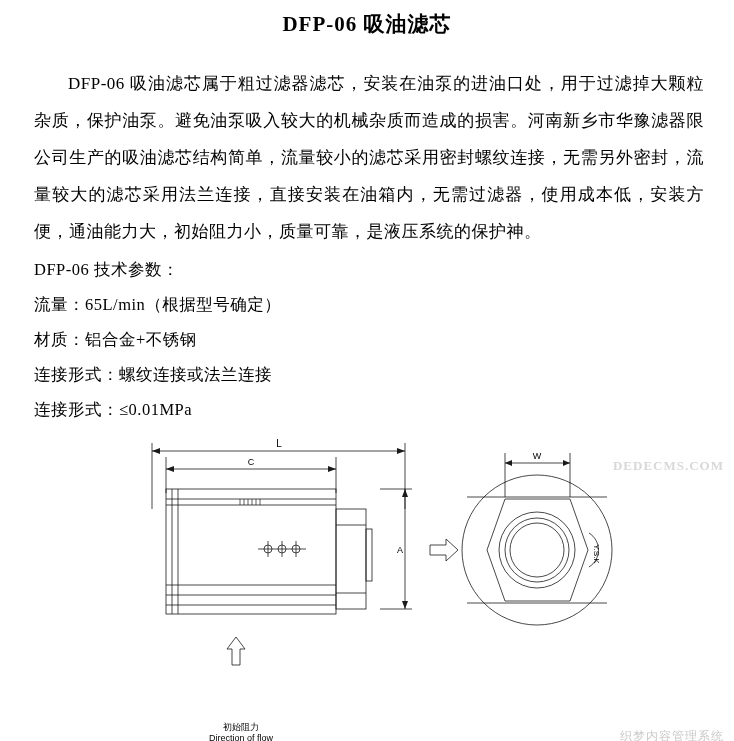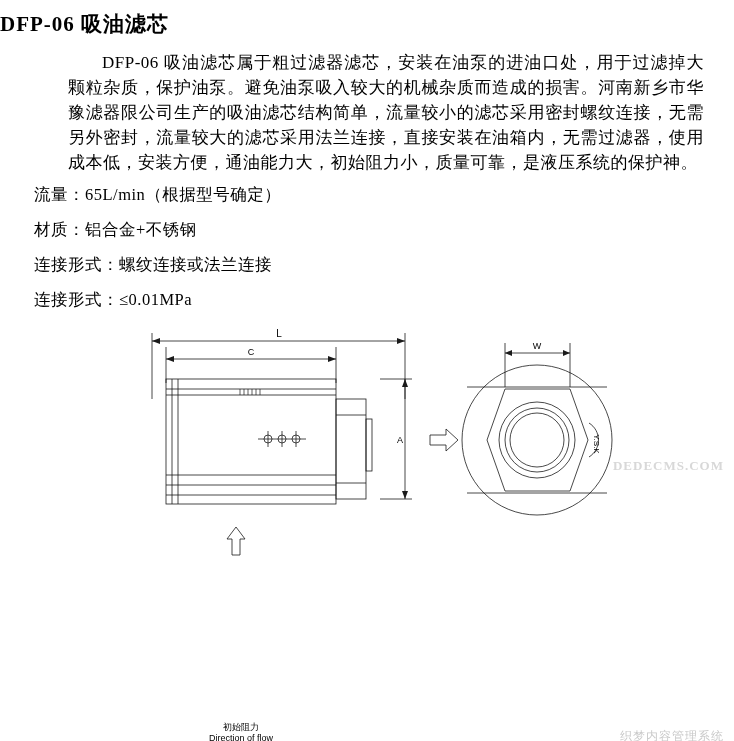--- a/index.html
+++ b/index.html
@@ -14,35 +14,34 @@
     font-family: "Liberation Serif", "DejaVu Serif", serif;
     color: #000000;
     overflow: hidden;
   }
   .page {
     position: relative;
     width: 734px;
     height: 741px;
   }
   .title {
-    text-align: left;
+    text-align: center;
     font-size: 21px;
     font-weight: bold;
     letter-spacing: 1px;
-    margin: 10px 0 12px 0;
+    margin: 10px 0 27px 0;
     font-family: "Liberation Serif", "DejaVu Serif", serif;
   }
   .body-text {
     font-size: 17px;
-    line-height: 25px;
+    line-height: 37px;
     text-align: justify;
     padding: 0 30px 0 34px;
     text-indent: 2em;
     letter-spacing: 0.5px;
-    margin-left: 34px;
   }
   .param-line {
     font-size: 16.5px;
     line-height: 35px;
     padding-left: 34px;
     letter-spacing: 0.5px;
   }
   .spec-block {
     margin-top: 2px;
   }
@@ -85,20 +84,21 @@
 </head>
 <body>
 
 <div class="page">
 
   <div class="title">DFP-06 吸油滤芯</div>
 
   <div class="body-text">DFP-06 吸油滤芯属于粗过滤器滤芯，安装在油泵的进油口处，用于过滤掉大颗粒杂质，保护油泵。避免油泵吸入较大的机械杂质而造成的损害。河南新乡市华豫滤器限公司生产的吸油滤芯结构简单，流量较小的滤芯采用密封螺纹连接，无需另外密封，流量较大的滤芯采用法兰连接，直接安装在油箱内，无需过滤器，使用成本低，安装方便，通油能力大，初始阻力小，质量可靠，是液压系统的保护神。</div>
 
   <div class="spec-block">
+    <div class="param-line">DFP-06 技术参数：</div>
     <div class="param-line">流量：65L/min（根据型号确定）</div>
     <div class="param-line">材质：铝合金+不锈钢</div>
     <div class="param-line">连接形式：螺纹连接或法兰连接</div>
     <div class="param-line">连接形式：≤0.01MPa</div>
   </div>
 
   <div class="diagram">
     <svg width="734" height="270" viewBox="0 0 734 270" xmlns="http://www.w3.org/2000/svg">
       <g stroke="#1a1a1a" fill="none" stroke-width="0.8">
 

